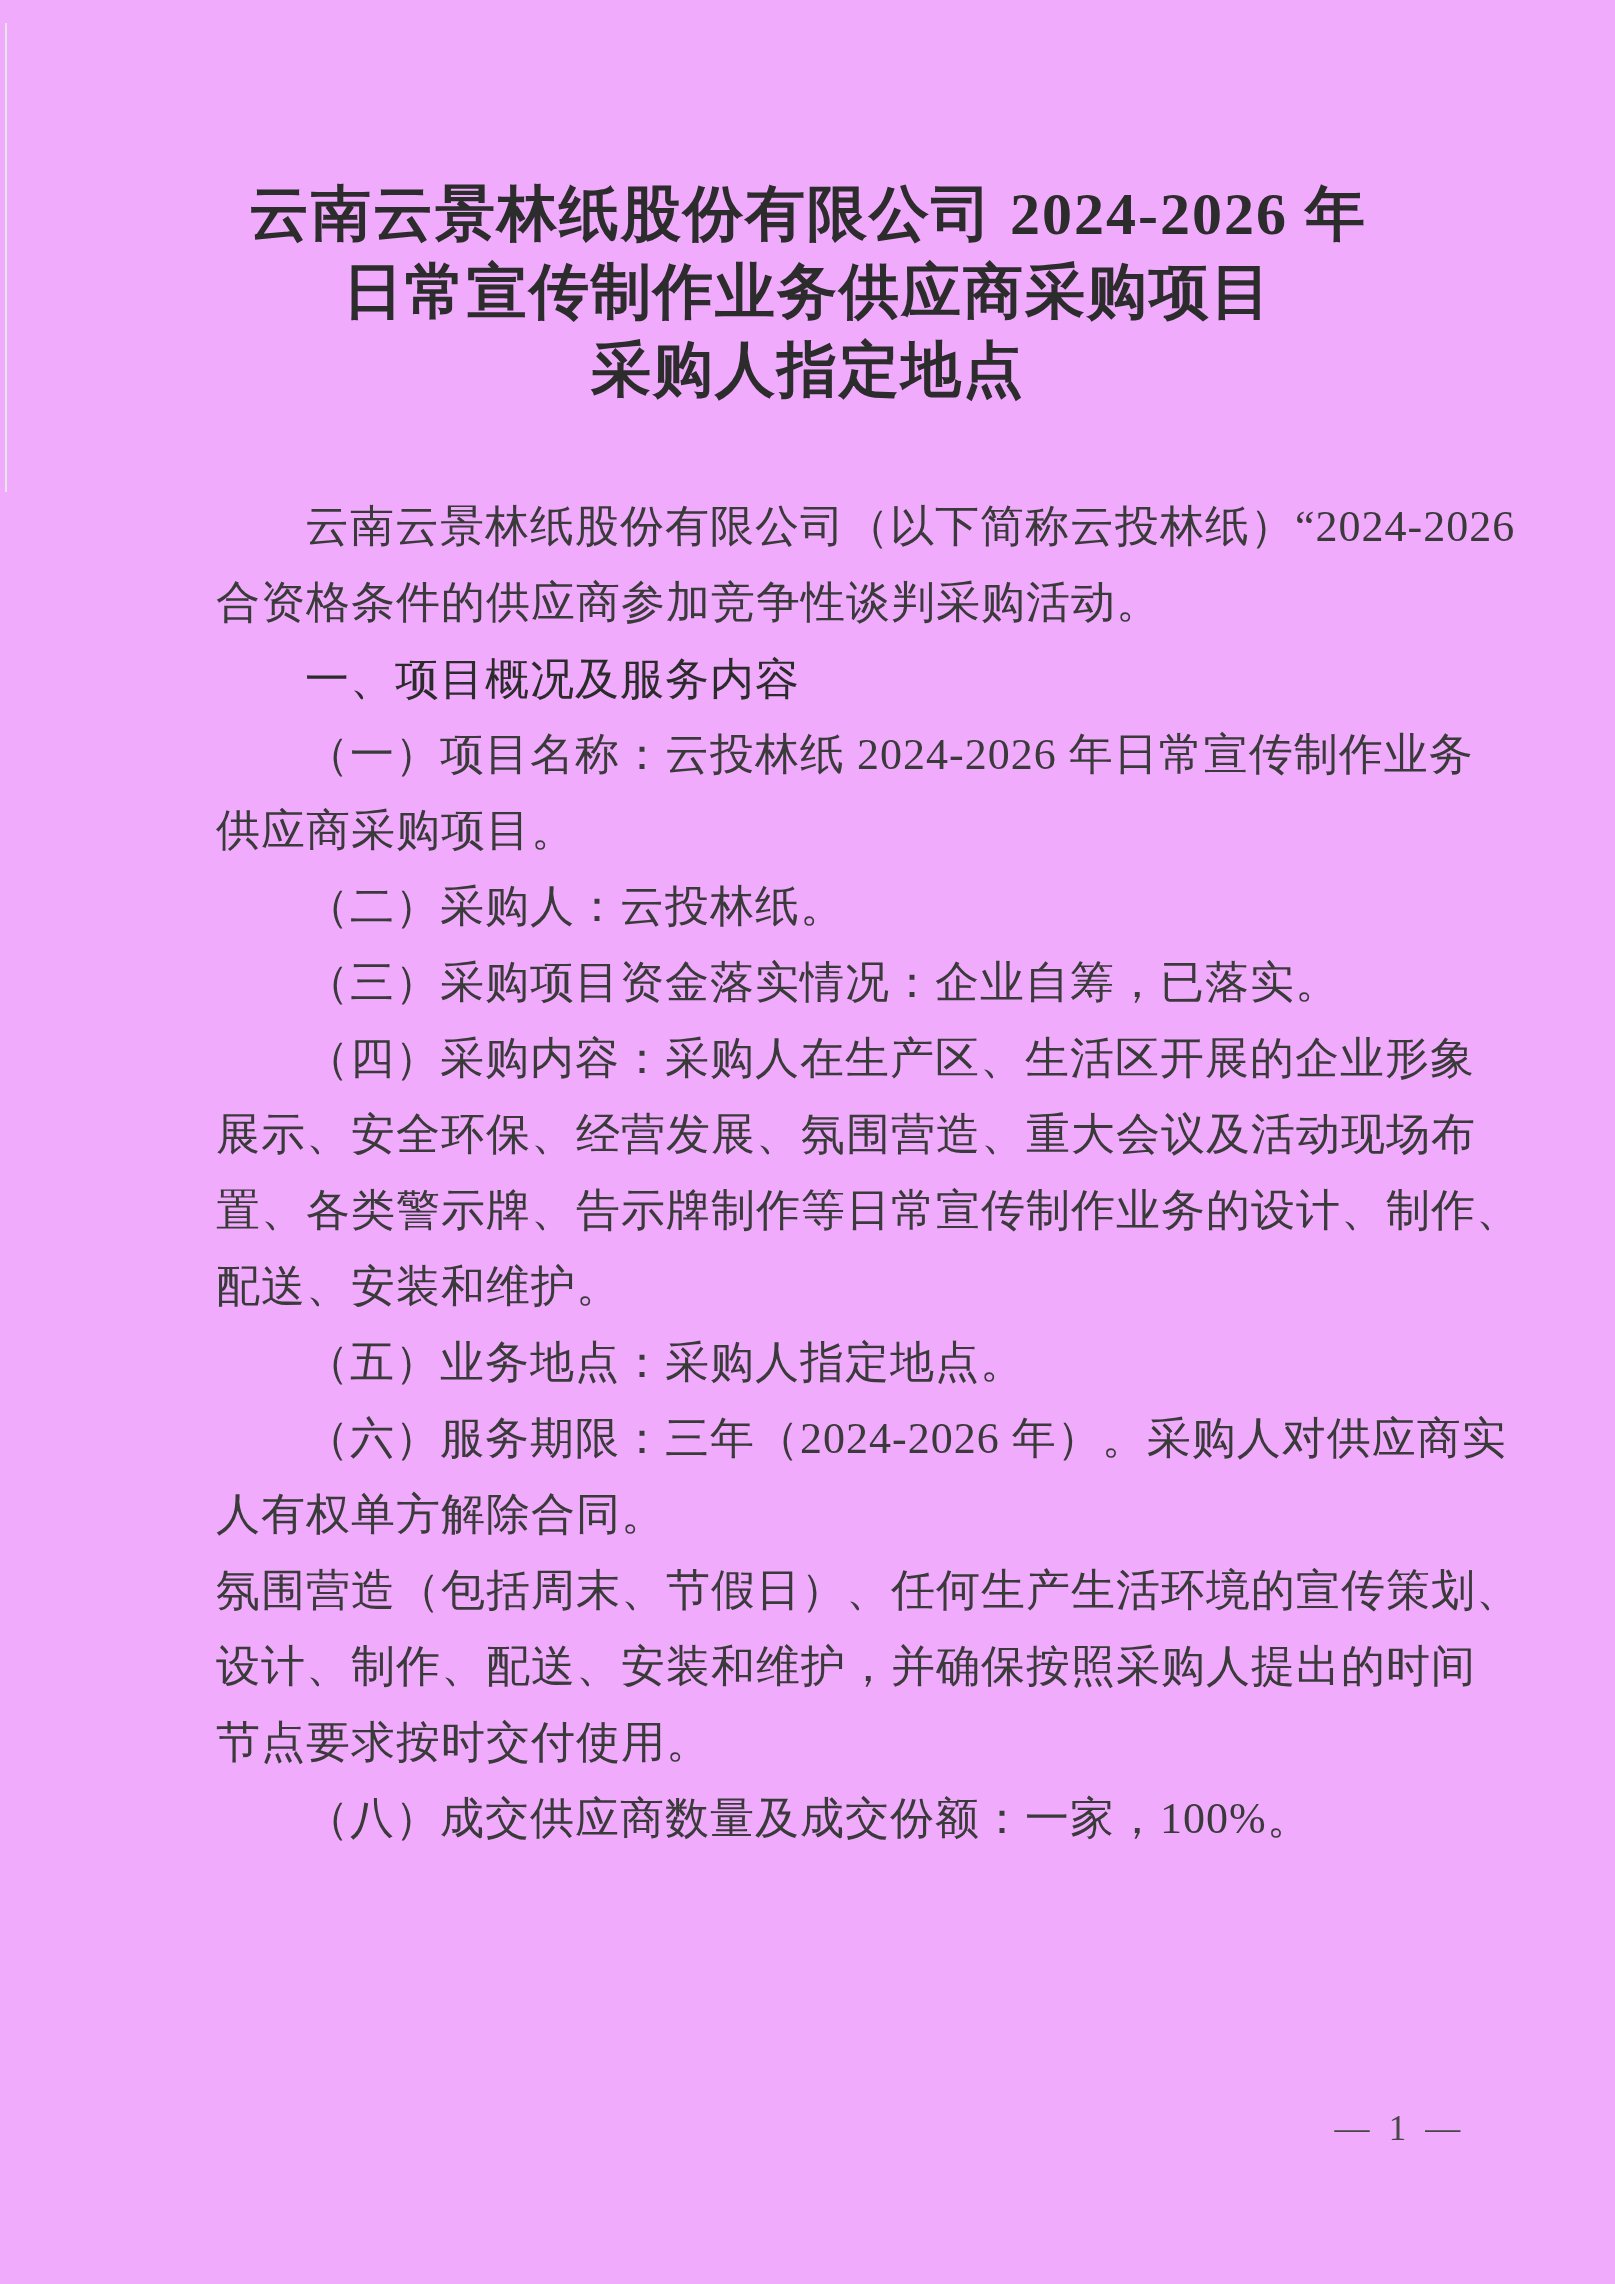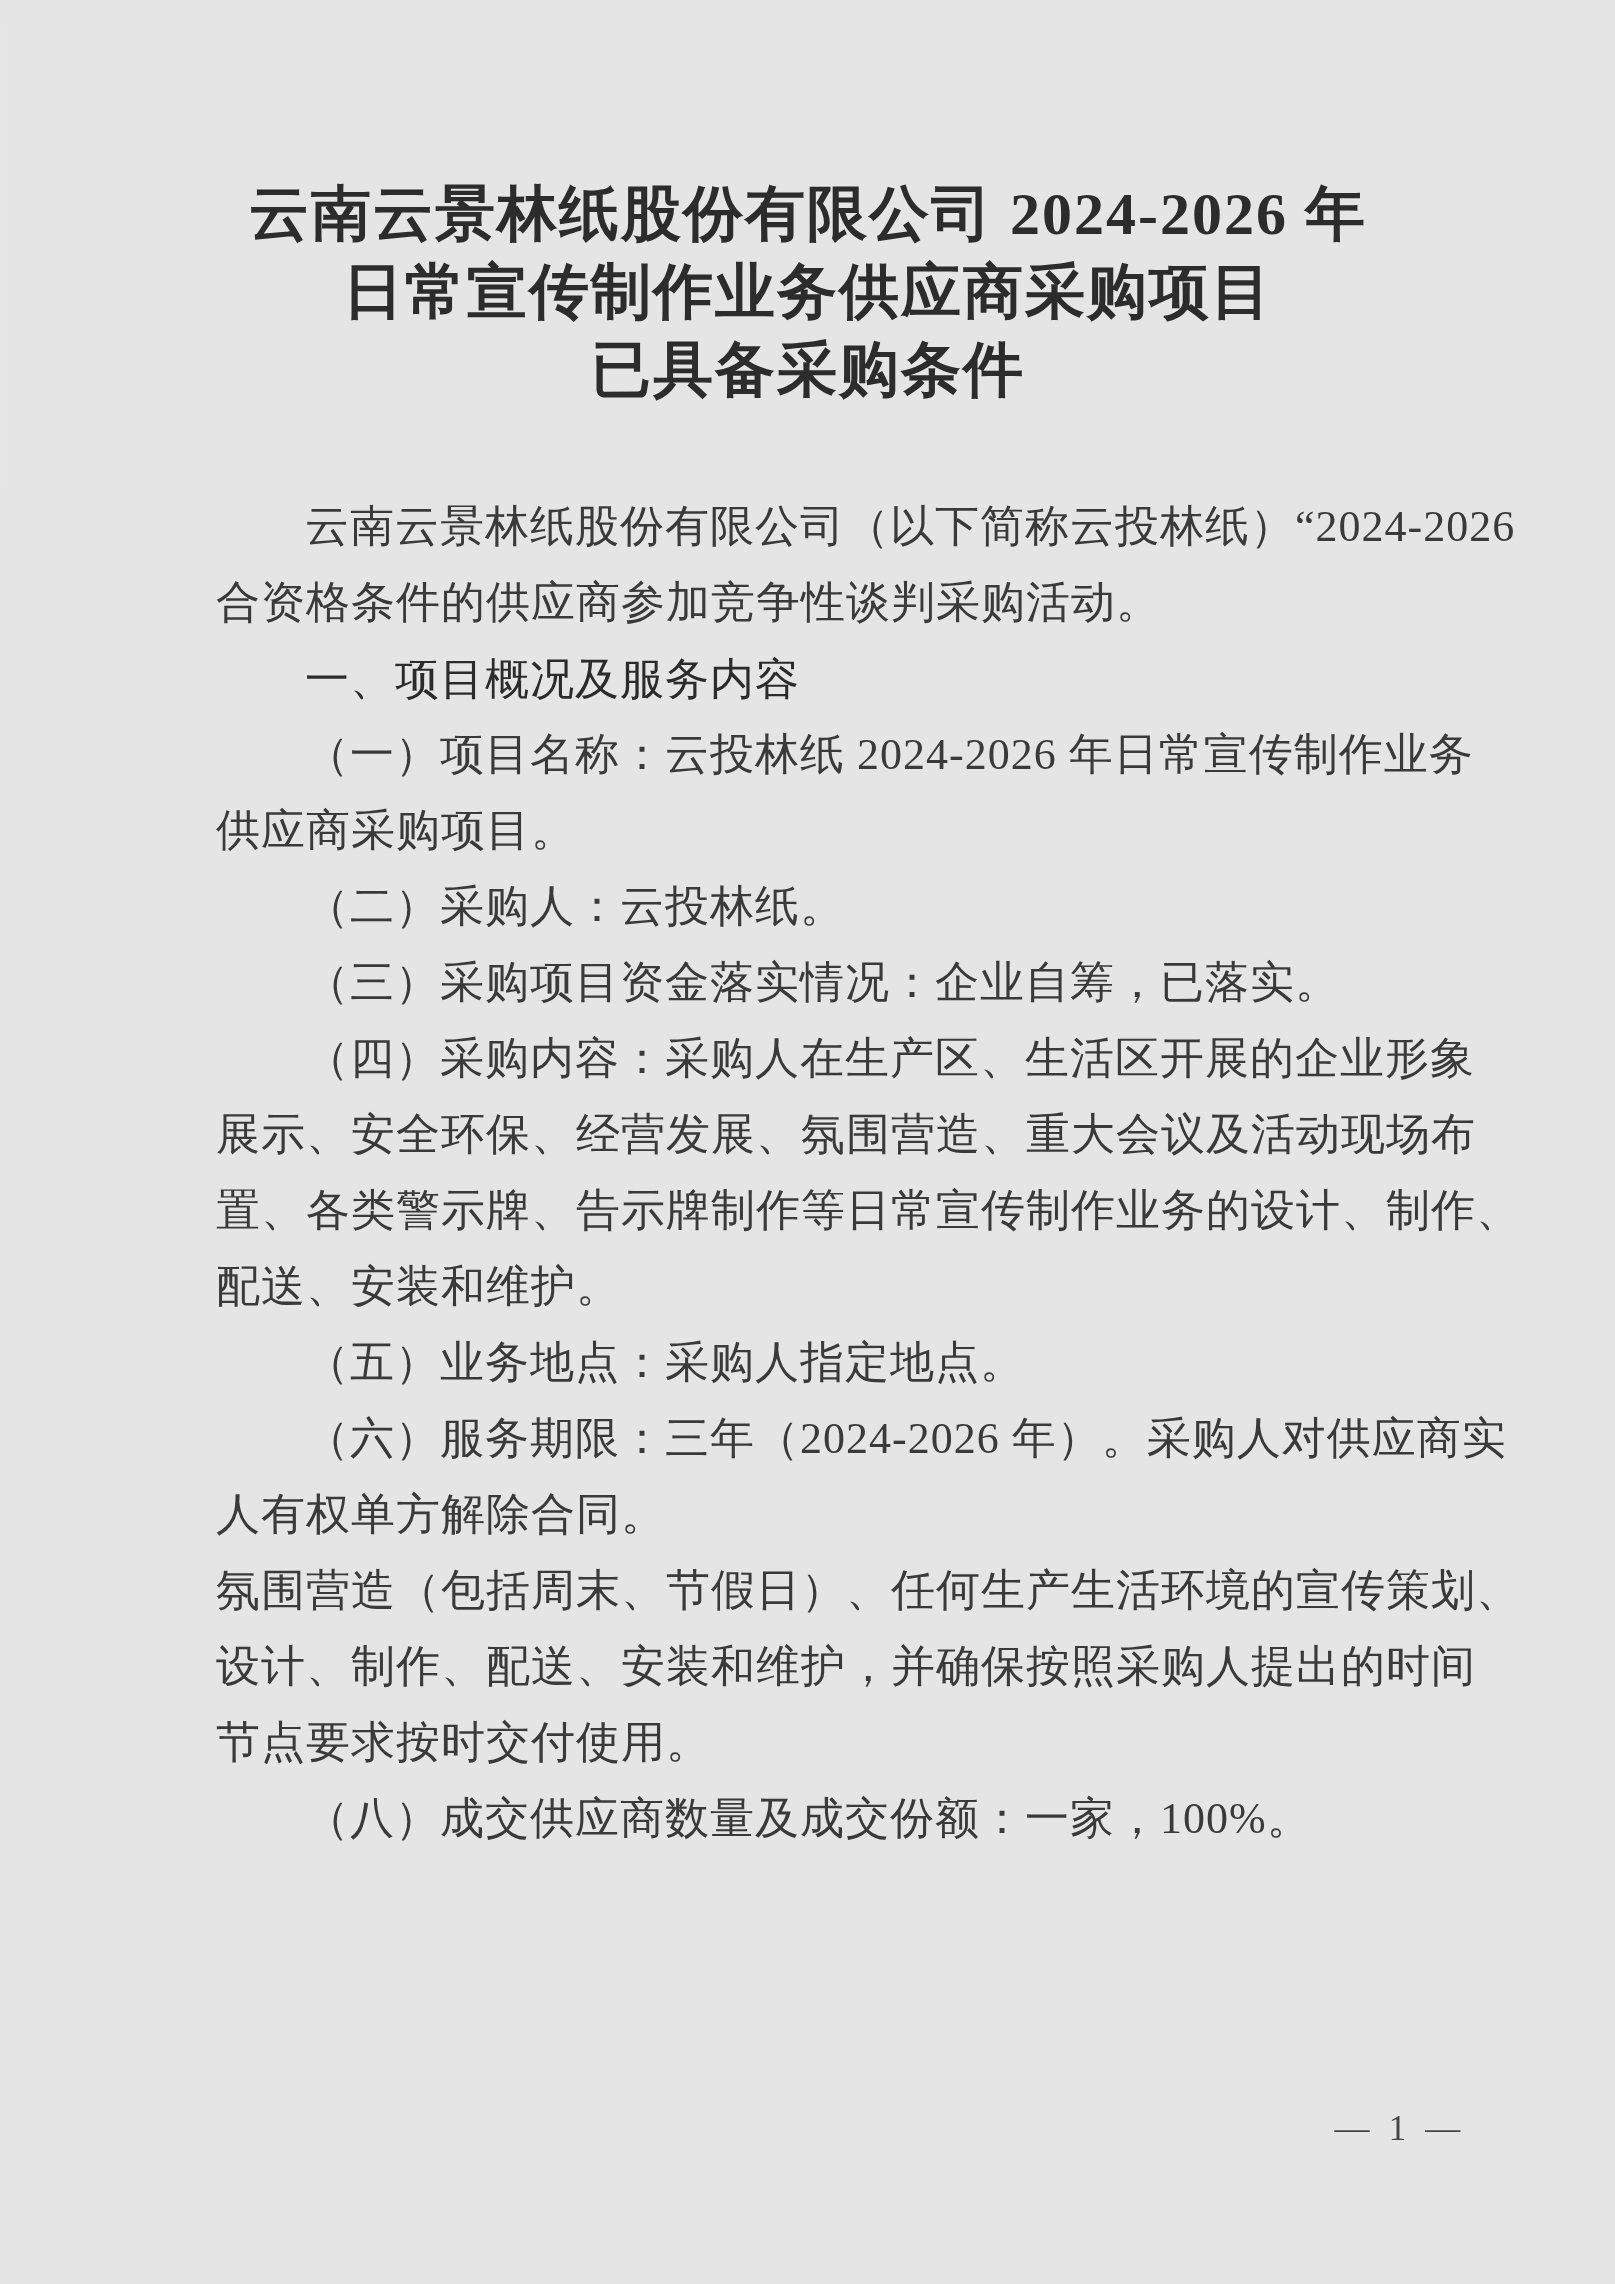--- a/index.html
+++ b/index.html
@@ -10,21 +10,21 @@
     background: #ffffff;
     overflow: hidden;
     position: relative;
     font-family: "Liberation Serif", serif;
   }
   .page {
     position: absolute;
     top: 0; left: 0;
     width: 1616px;
     height: 2284px;
-    background: #e5e5e5;
+    background: #f0abfc;
   }
   .scan-artifact {
     position: absolute;
     left: 4.6px;
     top: 23px;
     width: 2px;
     height: 469px;
     background: #e6e6e6;
   }
   .title-block {
@@ -68,21 +68,21 @@
 </head>
 <body>
 
 <div class="page">
 
   <div class="scan-artifact"></div>
 
   <div class="title-block">
     <div class="text-line">云南云景林纸股份有限公司 2024-2026 年</div>
     <div class="text-line">日常宣传制作业务供应商采购项目</div>
-    <div class="text-line">已具备采购条件</div>
+    <div class="text-line">采购人指定地点</div>
   </div>
 
   <div class="body-block">
 
     <div class="text-line first">云南云景林纸股份有限公司（以下简称云投林纸）“2024-2026</div>
     <div class="text-line">合资格条件的供应商参加竞争性谈判采购活动。</div>
 
     <div class="text-line first heading">一、项目概况及服务内容</div>
 
     <div class="text-line first">（一）项目名称：云投林纸 2024-2026 年日常宣传制作业务</div>

